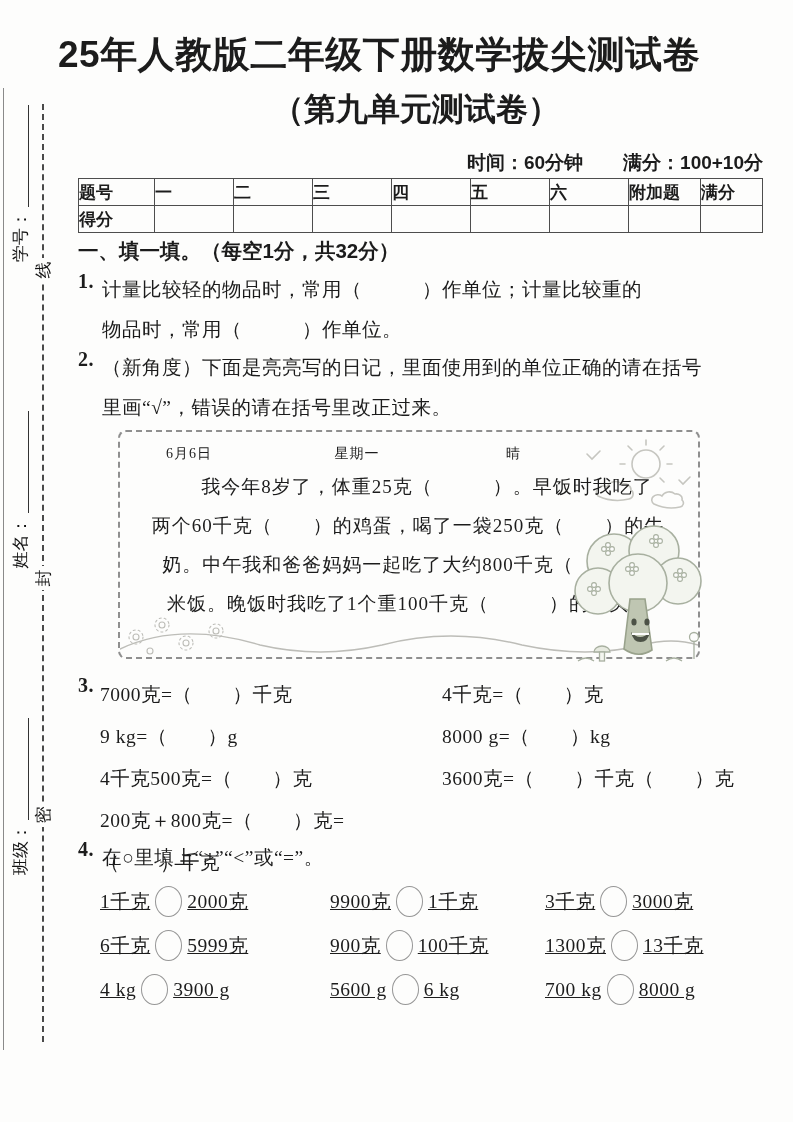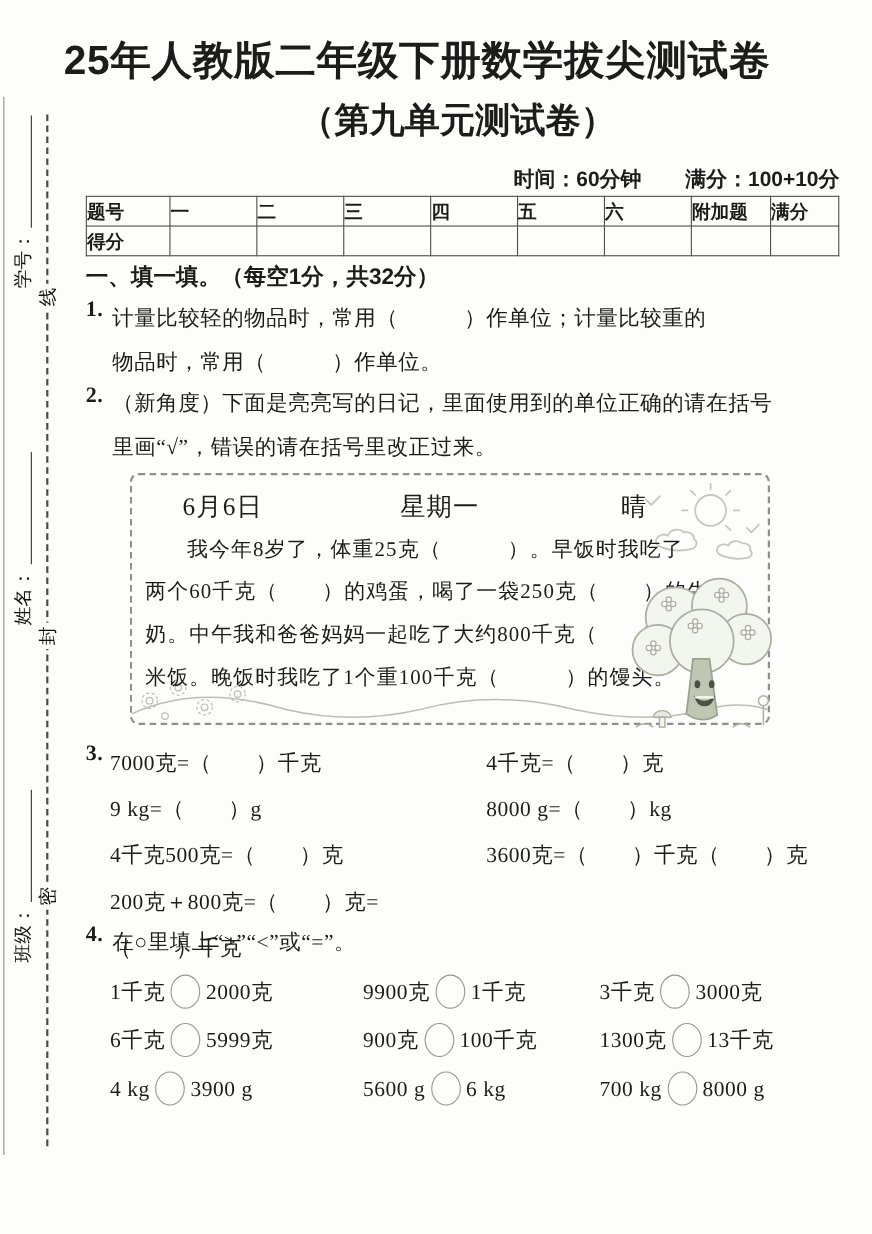--- a/index.html
+++ b/index.html
@@ -49,32 +49,32 @@
     font-family:"Liberation Sans", sans-serif; font-weight:bold; font-size:20.5px;
   }
   .qblock{ position:absolute; left:78px; font-size:19.5px; letter-spacing:0.5px; }
   .qnum{ position:absolute; left:0; top:0; font-weight:bold; font-size:20px; font-family:"Liberation Serif", serif; }
   .qline{ padding-left:24px; line-height:40px; }
   
   .diary{
     position:absolute; left:118px; top:430px; width:582px; height:229px;
     border:2px dashed #8f8f8f; border-radius:8px; background:#fdfdfc;
   }
-  .diary-head{ margin:13px 0 0 46px; font-size:23px; letter-spacing:1px; }
+  .diary-head{ margin:13px 0 0 46px; font-size:14px; letter-spacing:1px; }
   .dh2{ margin-left:118px; } .dh3{ margin-left:122px; }
-  .diary-line{ margin:9px 14px 0 12px; font-size:19px; letter-spacing:1px; line-height:30px; position:relative; z-index:1; }
+  .diary-line{ margin:9px 14px 0 12px; font-size:19px; letter-spacing:1px; line-height:30px; position:relative; z-index:1;text-align:center; }
   .diary-line.indent{ text-indent:38px; }
   .svg-deco{ position:absolute; pointer-events:none; }
   .sun-svg{ top:6px; right:2px; width:112px; height:74px; }
   .tree-svg{ right:-10px; bottom:-8px; width:140px; height:146px; z-index:2; }
   .hills-svg{ left:0; bottom:-2px; width:100%; height:46px; }
   
   .q3row{ display:grid; grid-template-columns:302px 1fr; padding-left:22px; line-height:42px;gap:40px; }
   
-  .q4rows{ padding-left:22px; margin-top:8px; }
+  .q4rows{ padding-left:22px; margin-top:8px;text-decoration:underline; }
   .q4row{ display:grid; grid-template-columns:230px 215px 1fr; margin-bottom:13px; align-items:center; }
   .cmp{ white-space:nowrap; }
   .cmp-circle{
     display:inline-block; width:27px; height:31px; border:1.6px solid #969696;
     border-radius:50%; vertical-align:-9px; margin:0 5px; background:#fdfdfc;
   }
 </style>
 </head>
 <body>
 

